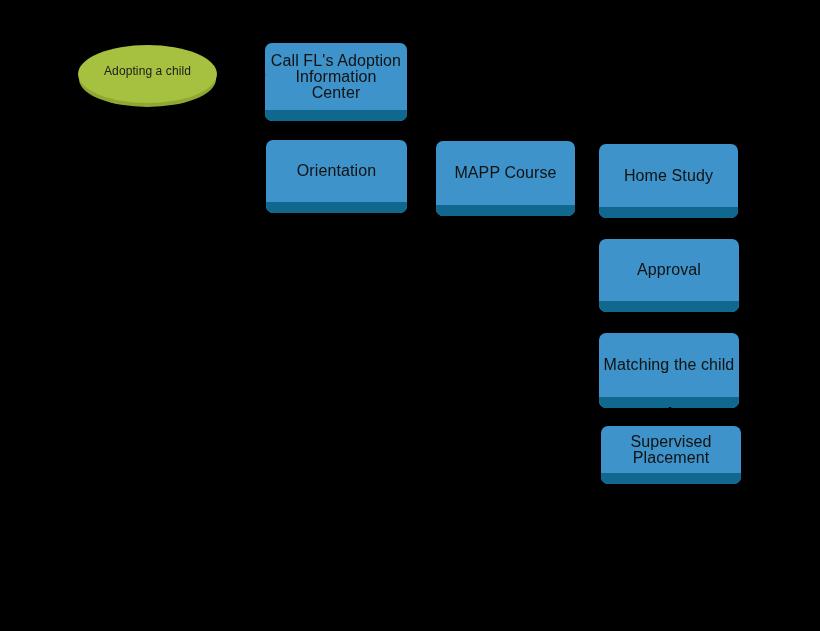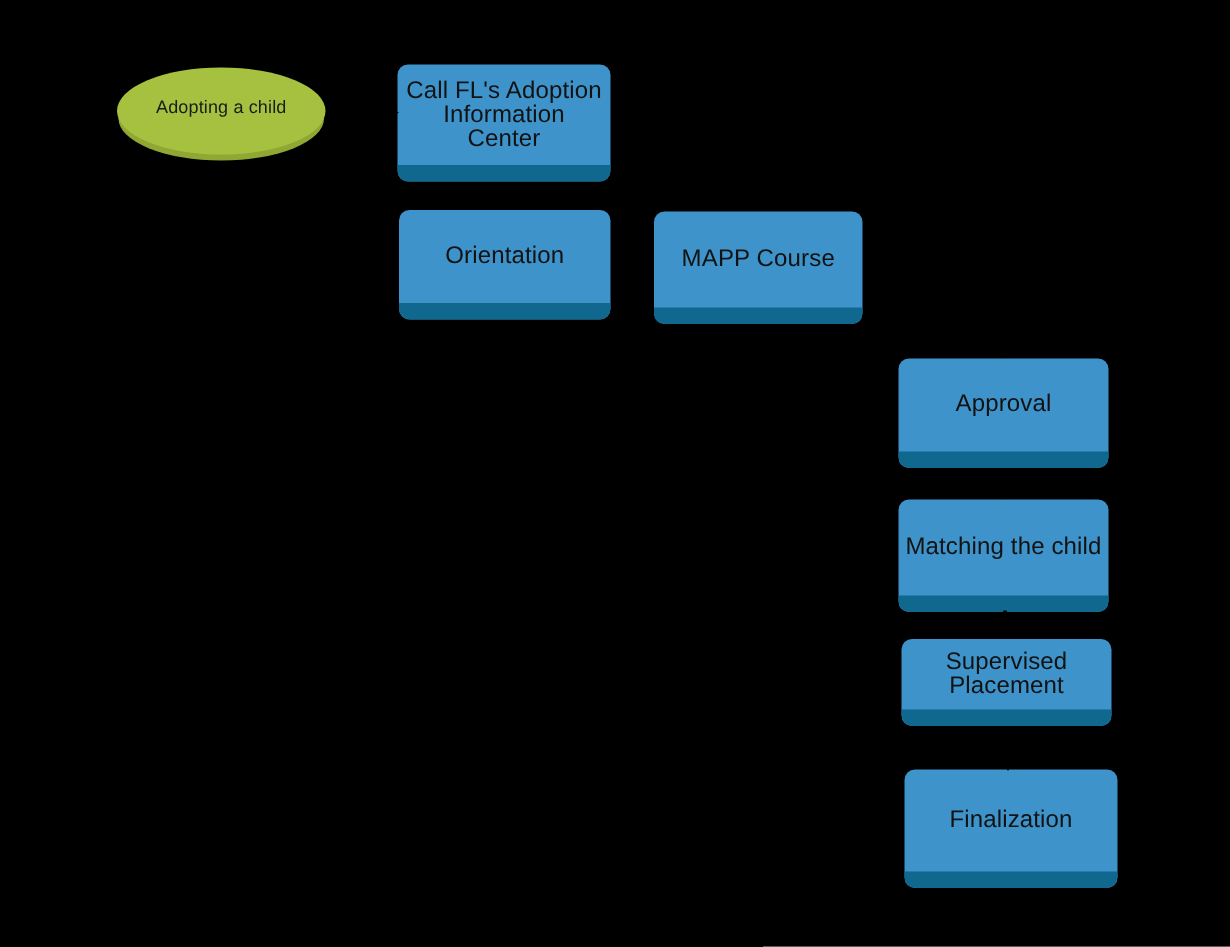--- a/index.html
+++ b/index.html
@@ -104,36 +104,36 @@
   </div>
 
   <div class="node-box" style="left:266px; top:140px; width:141px; height:73px;">
     <span class="node-label">Orientation</span>
   </div>
 
   <div class="node-box" style="left:436px; top:141px; width:139px; height:75px;">
     <span class="node-label">MAPP Course</span>
   </div>
 
+  <div class="node-box" style="left:599px; top:144px; width:139px; height:74px;">
+    <span class="node-label">Home Study</span>
+  </div>
 
   <div class="node-box" style="left:599px; top:239px; width:140px; height:73px;">
     <span class="node-label">Approval</span>
   </div>
 
   <div class="node-box" style="left:599px; top:333px; width:140px; height:75px;">
     <span class="node-label">Matching the child</span>
   </div>
 
   <div class="node-box" style="left:601px; top:426px; width:140px; height:58px;">
     <span class="node-label">Supervised Placement</span>
   </div>
 
-  <div class="node-box" style="left:603px; top:513px; width:142px; height:79px;">
-    <span class="node-label">Finalization</span>
-  </div>
 
   <div class="connector" style="left:220px; top:66px; width:48px; height:18px;">
     <svg width="48" height="18" viewBox="0 0 48 18" aria-hidden="true">
       <line x1="1" y1="9" x2="36" y2="9" stroke="#000" stroke-width="2.4"></line>
       <polygon points="34,3.5 46,9 34,14.5" fill="#000"></polygon>
     </svg>
   </div>
 
   <div class="connector" style="left:329px; top:121px; width:18px; height:20px;">
     <svg width="18" height="20" viewBox="0 0 18 20" aria-hidden="true">

